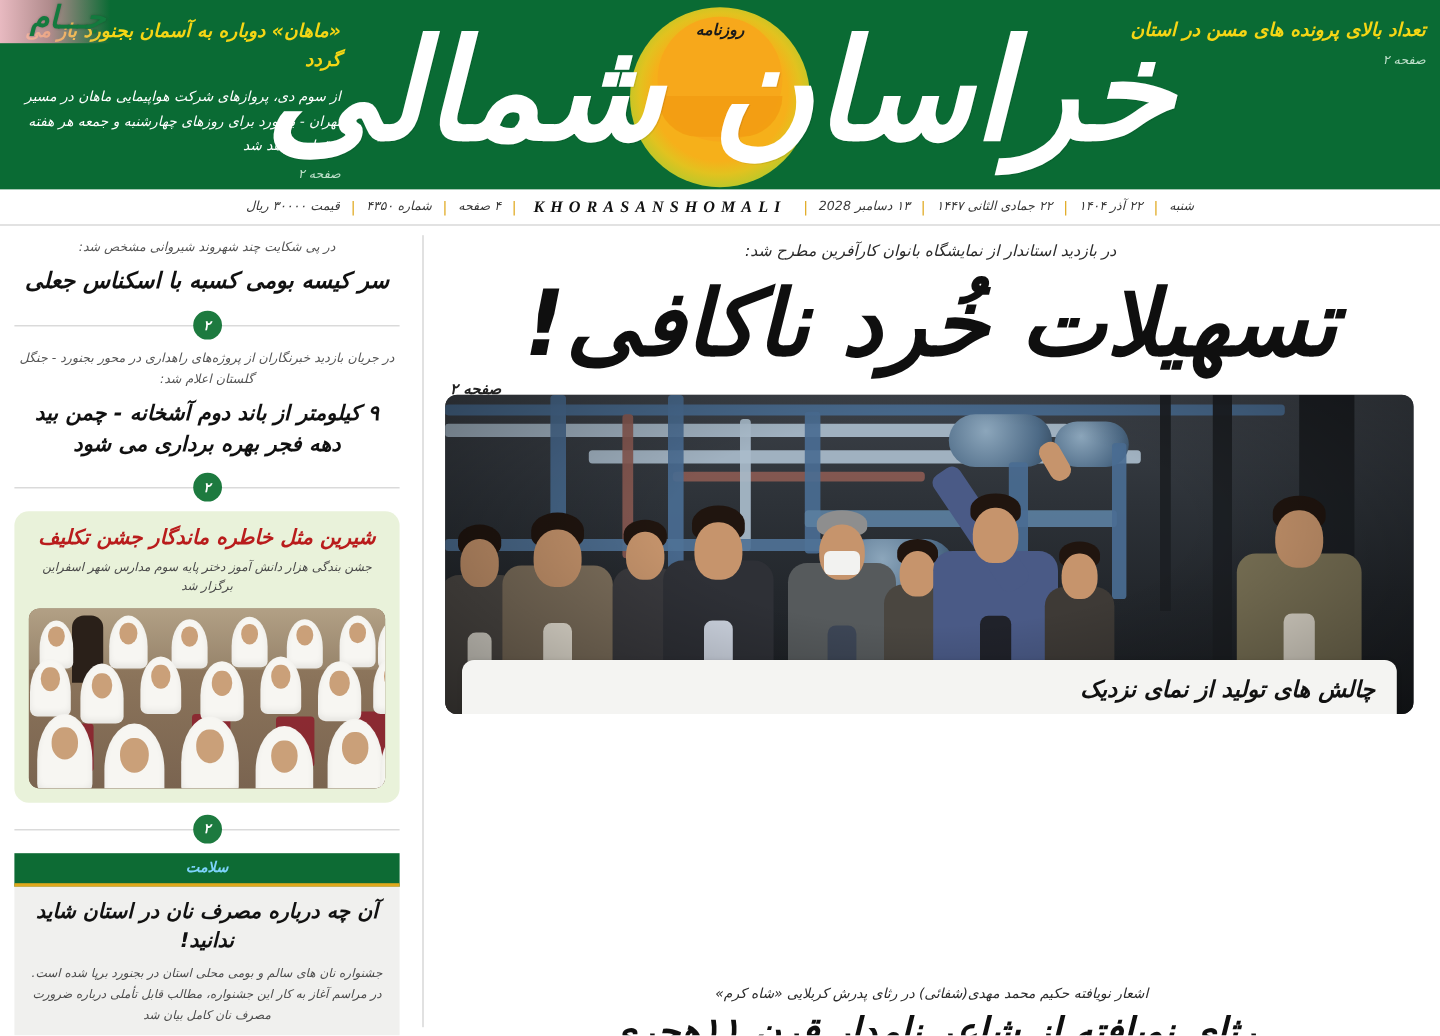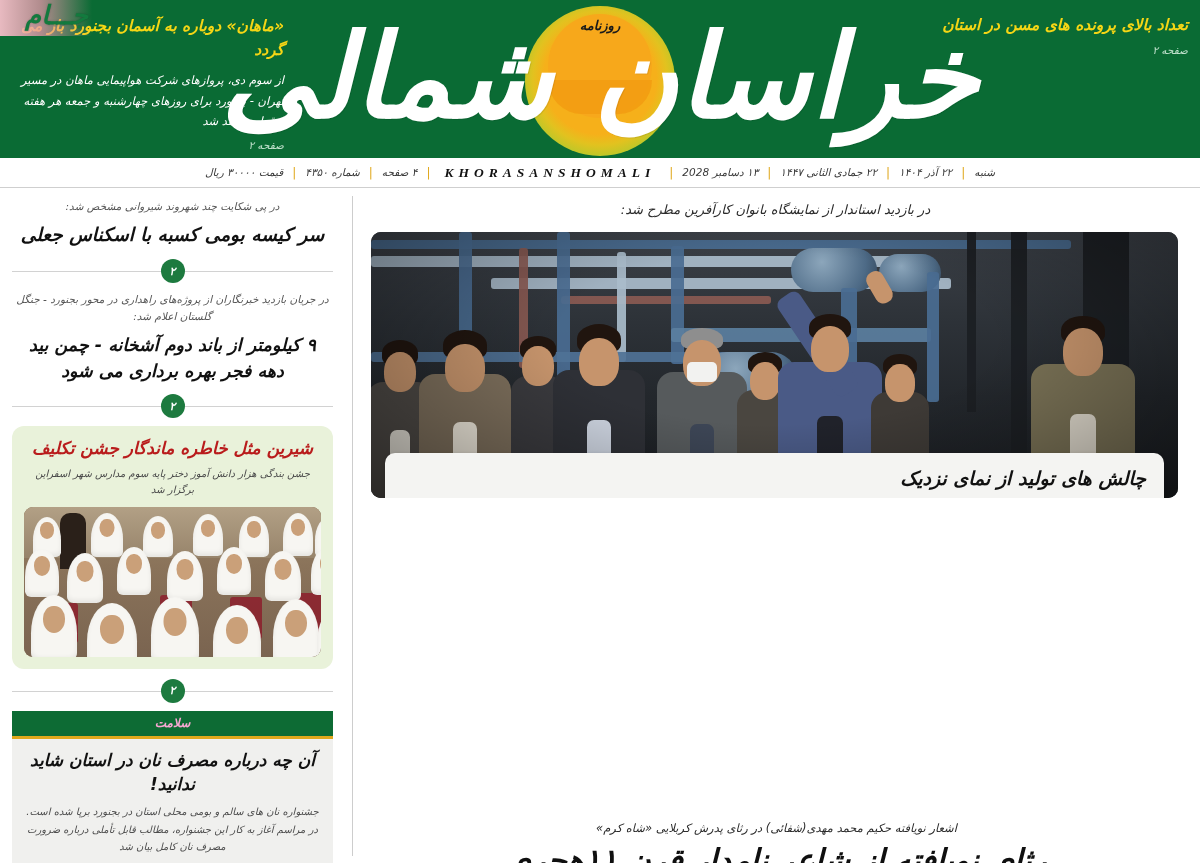--- a/index.html
+++ b/index.html
@@ -312,21 +312,21 @@
     position: relative;
     background: #8f7b63;
   }
 
   
   .sec {
     margin-top: 2px;
   }
   .sec-bar {
     background: #0d6b34;
-    color: #f9a8d4;
+    color: #7dd3fc;
     font-size: 12px;
     font-weight: 700;
     text-align: center;
     padding: 5px 0 6px 0;
     border-bottom: 3px solid #e0a81c;
   }
   .sec-body {
     background: #f0f0ee;
     padding: 9px 11px 10px 11px;
   }
@@ -694,20 +694,21 @@
           <div class="sec-head">آن چه درباره مصرف نان در استان شاید ندانید!</div>
           <div class="sec-sub">جشنواره نان های سالم و بومی محلی استان در بجنورد برپا شده است. در مراسم آغاز به کار این جشنواره، مطالب قابل تأملی درباره ضرورت مصرف نان کامل بیان شد</div>
         </div>
       </div>
 
     </div>
 
     <div class="main">
 
       <div class="lead-kicker">در بازدید استاندار از نمایشگاه بانوان کارآفرین مطرح شد:</div>
+      <div class="lead-headline">تسهیلات خُرد ناکافی!</div>
       <div class="lead-page">صفحه ۲</div>
 
       <div class="hero">
         <div class="photo-factory">
 
           <div class="pipe horiz pale" style="left:0;top:24px;width:520px;"></div>
           <div class="pipe horiz pale" style="left:120px;top:46px;width:460px;"></div>
           <div class="pipe horiz" style="left:0;top:8px;width:700px;height:9px;"></div>
           <div class="pipe horiz rust" style="left:190px;top:64px;width:210px;height:8px;"></div>
           <div class="pipe vert" style="left:88px;top:0;height:126px;"></div>

